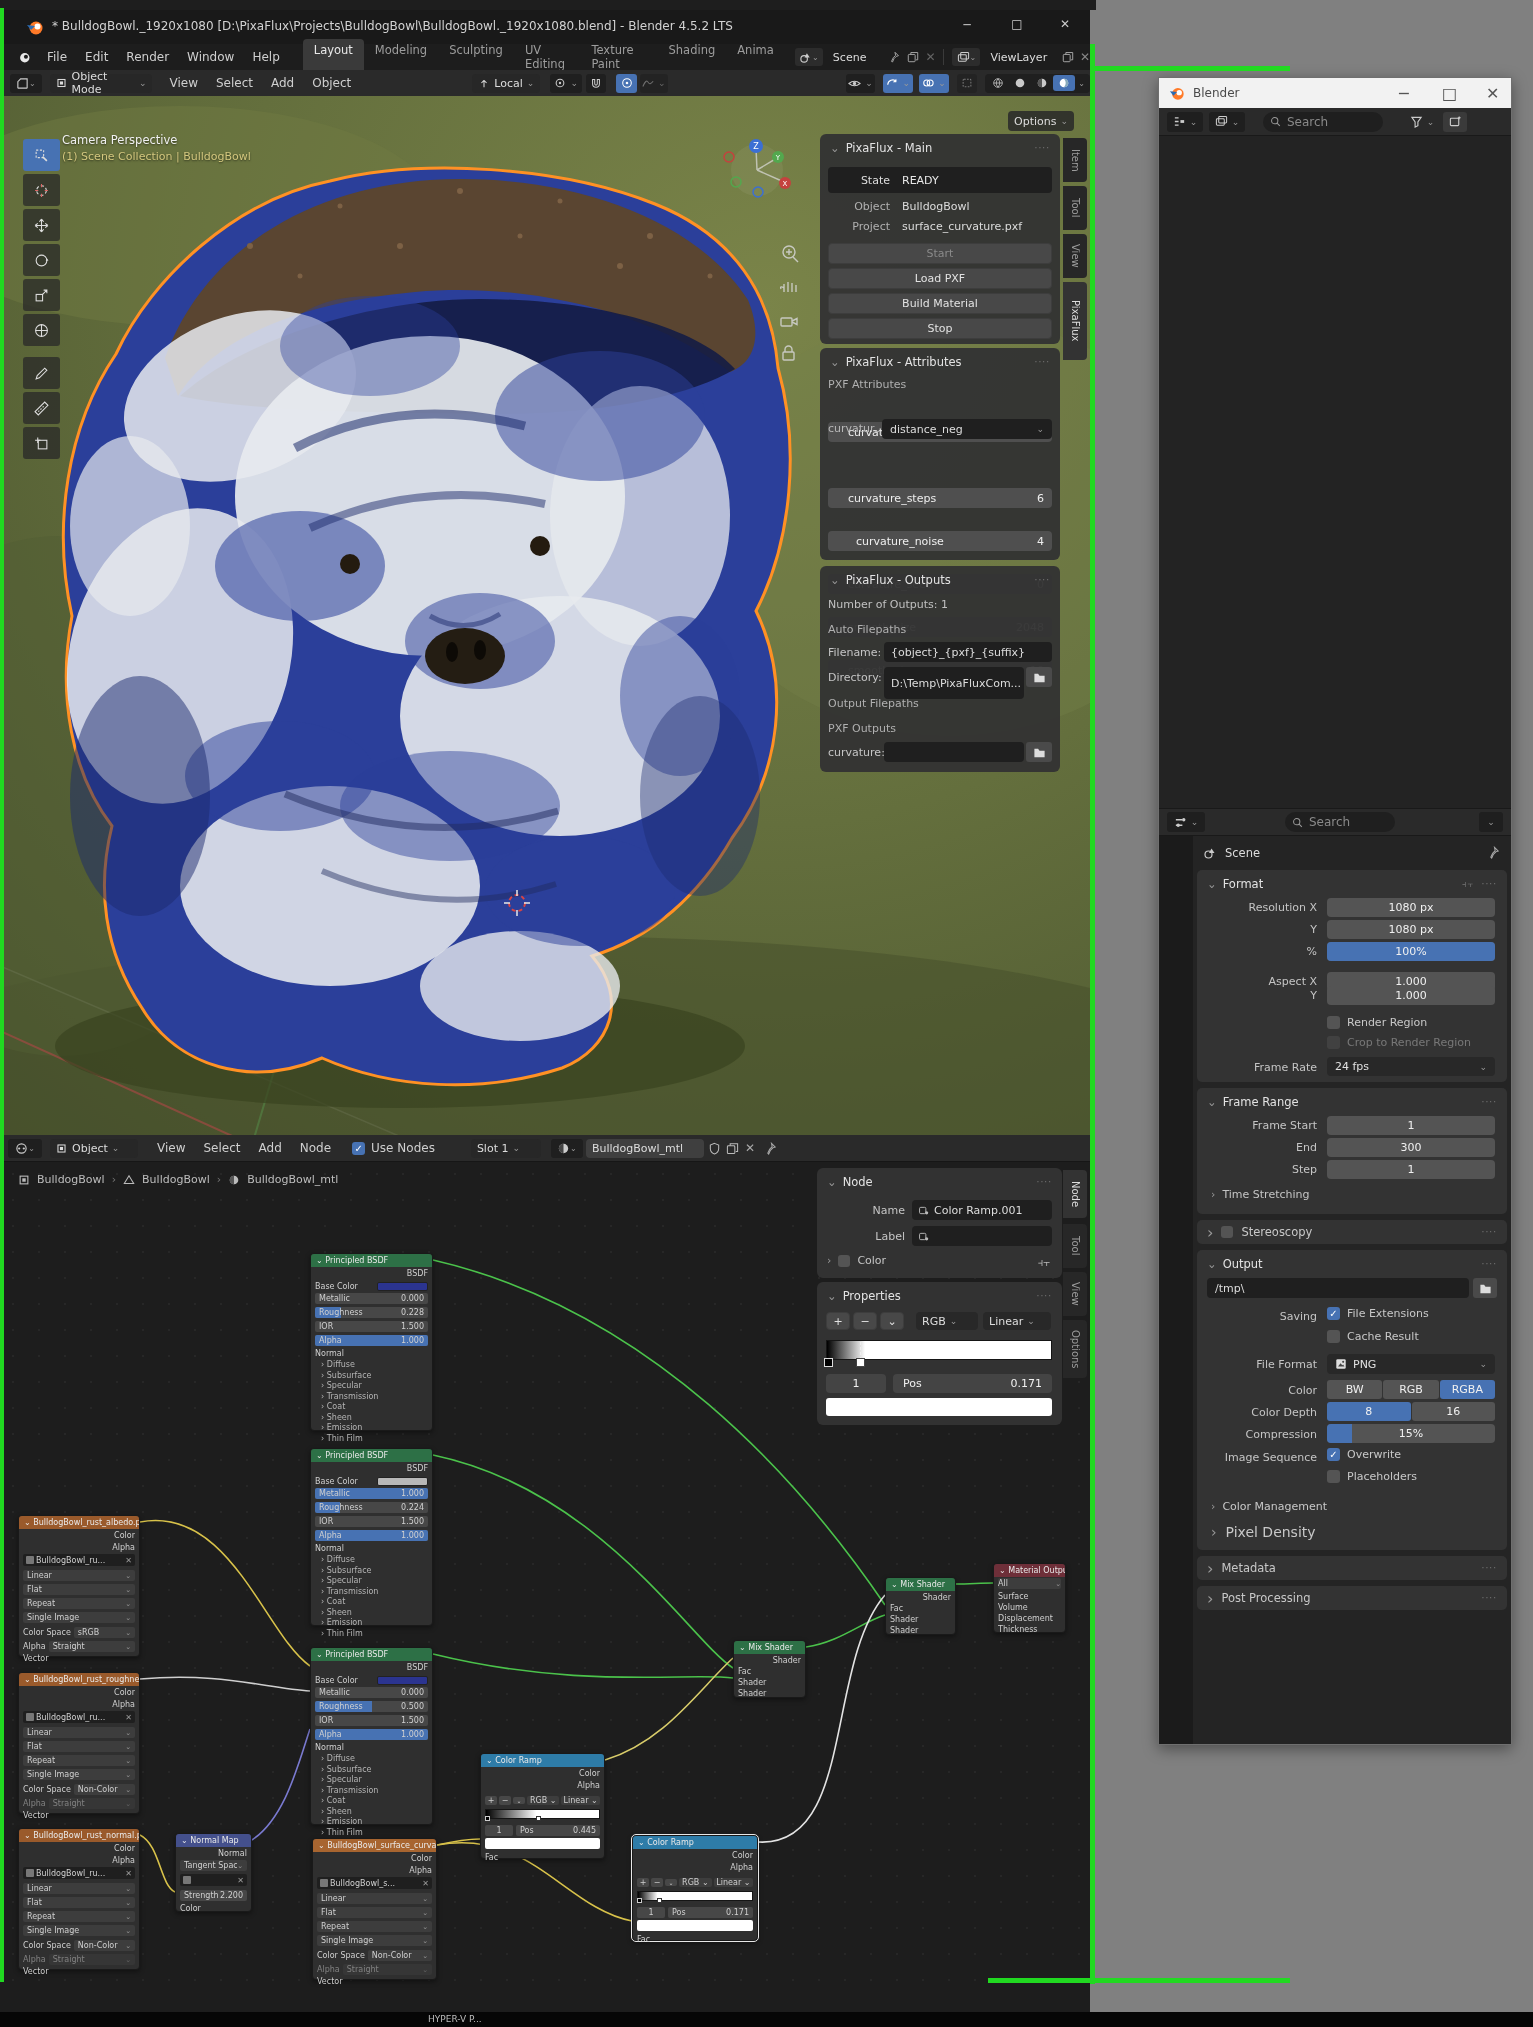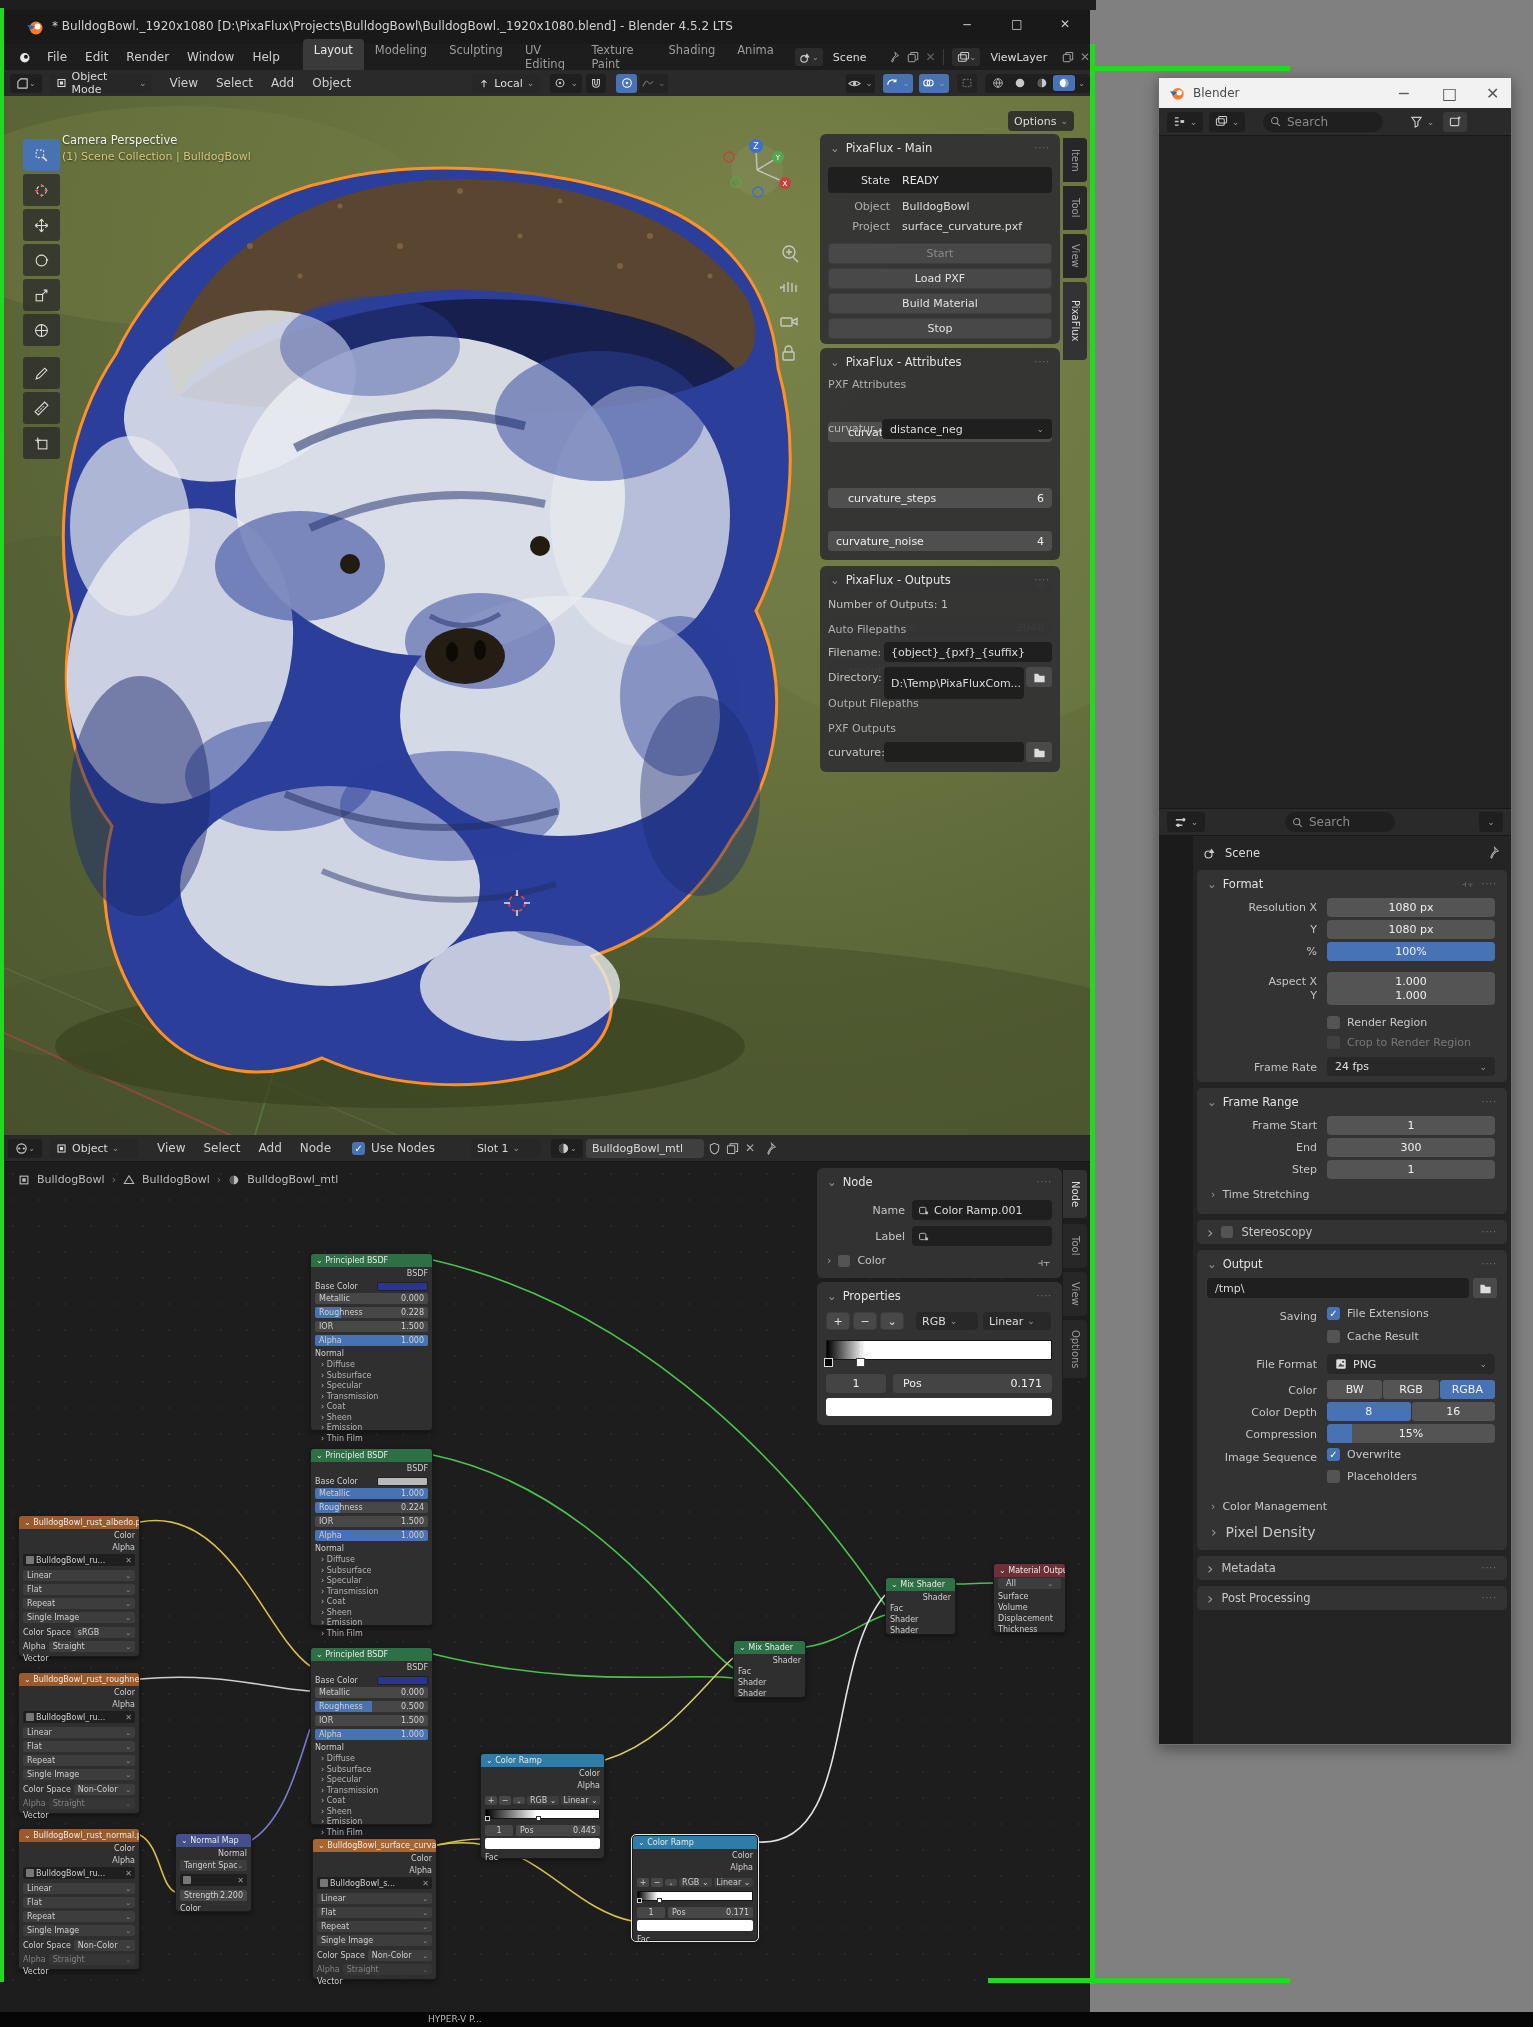--- a/index.html
+++ b/index.html
@@ -435,21 +435,21 @@
           </div>
           <div class="abs" style="left:8px;top:74px;color:#b8b8b8">curvatur...</div>
           <div class="dark abs chev" style="left:62px;top:71px;width:170px;height:20px;display:flex;align-items:center;padding:0 8px">
             <span style="flex:1">distance_neg</span>
           </div>
           <div class="slider abs" style="left:8px;top:94px;width:224px">
             <span style="margin-left:12px">curvature_steps</span>
             <span class="vr">6</span>
           </div>
           <div class="slider abs" style="left:8px;top:117px;width:224px">
-            <span style="margin-left:0">curvature_noise</span>
+            <span style="margin-left:20px">curvature_noise</span>
             <span class="vr">4</span>
           </div>
           <div class="slider abs" style="left:8px;top:140px;width:224px">
             <span style="margin-left:12px">curvature_seed</span>
             <span class="vr">0</span>
           </div>
           <div class="slider abs" style="left:8px;top:163px;width:224px">
             <span style="margin-left:12px">smooth_size</span>
             <span class="vr">2048</span>
           </div>
@@ -1017,21 +1017,21 @@
         <div class="node" style="left:885px;top:1567px;width:71px;height:58px">
           <div class="n-hd" style="background:#2d7046">⌄ Mix Shader</div>
           <div class="nrow" style="height:11px;text-align:right;line-height:11px">Shader</div>
           <div class="nrow" style="height:10px;line-height:10px;">Fac</div>
           <div class="nrow" style="height:10px;line-height:10px;">Shader</div>
           <div class="nrow" style="height:10px;line-height:10px;">Shader</div>
         </div>
         <div class="node" style="left:993px;top:1553px;width:73px;height:70px">
           <div class="n-hd" style="background:#6e2f39">⌄ Material Output</div>
           <div class="nrow" style="height:13px">
-            <div style="background:#3d3d3d;border-radius:2px;height:11px;display:flex;align-items:center;padding:0 8px">
+            <div style="background:#3d3d3d;border-radius:2px;height:11px;display:flex;align-items:center;padding:0 0">
               <span style="flex:1;overflow:hidden">All</span>
               <span style="color:#999;font-size:7px">⌄</span>
             </div>
           </div>
           <div class="nrow" style="height:10px;line-height:10px;">Surface</div>
           <div class="nrow" style="height:10px;line-height:10px;">Volume</div>
           <div class="nrow" style="height:10px;line-height:10px;">Displacement</div>
           <div class="nrow" style="height:10px;line-height:10px;">Thickness</div>
         </div>
       </div>

